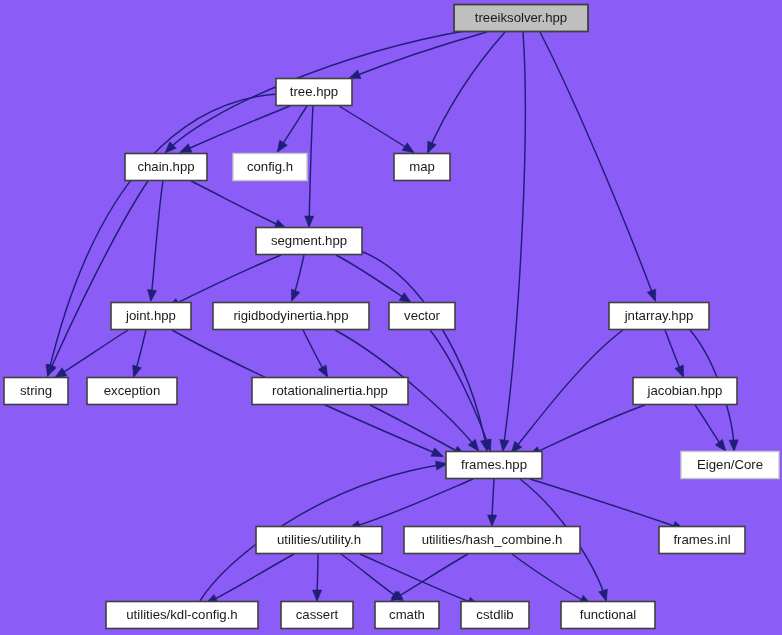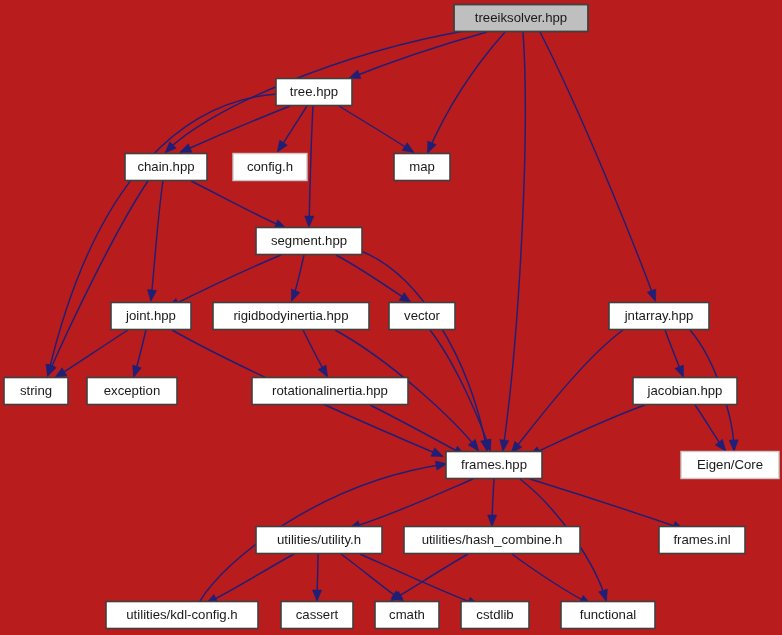--- a/index.html
+++ b/index.html
@@ -10,21 +10,21 @@
   body {
     width: 782px;
     height: 635px;
     font-family: "Liberation Sans", sans-serif;
     overflow: hidden;
   }
   #graph-root {
     position: relative;
     width: 782px;
     height: 635px;
-    background: #b91c1c;
+    background: #8b5cf6;
   }
   #graph-svg {
     position: absolute;
     top: 0;
     left: 0;
     width: 782px;
     height: 635px;
   }
   .node-box {
     fill: #ffffff;

